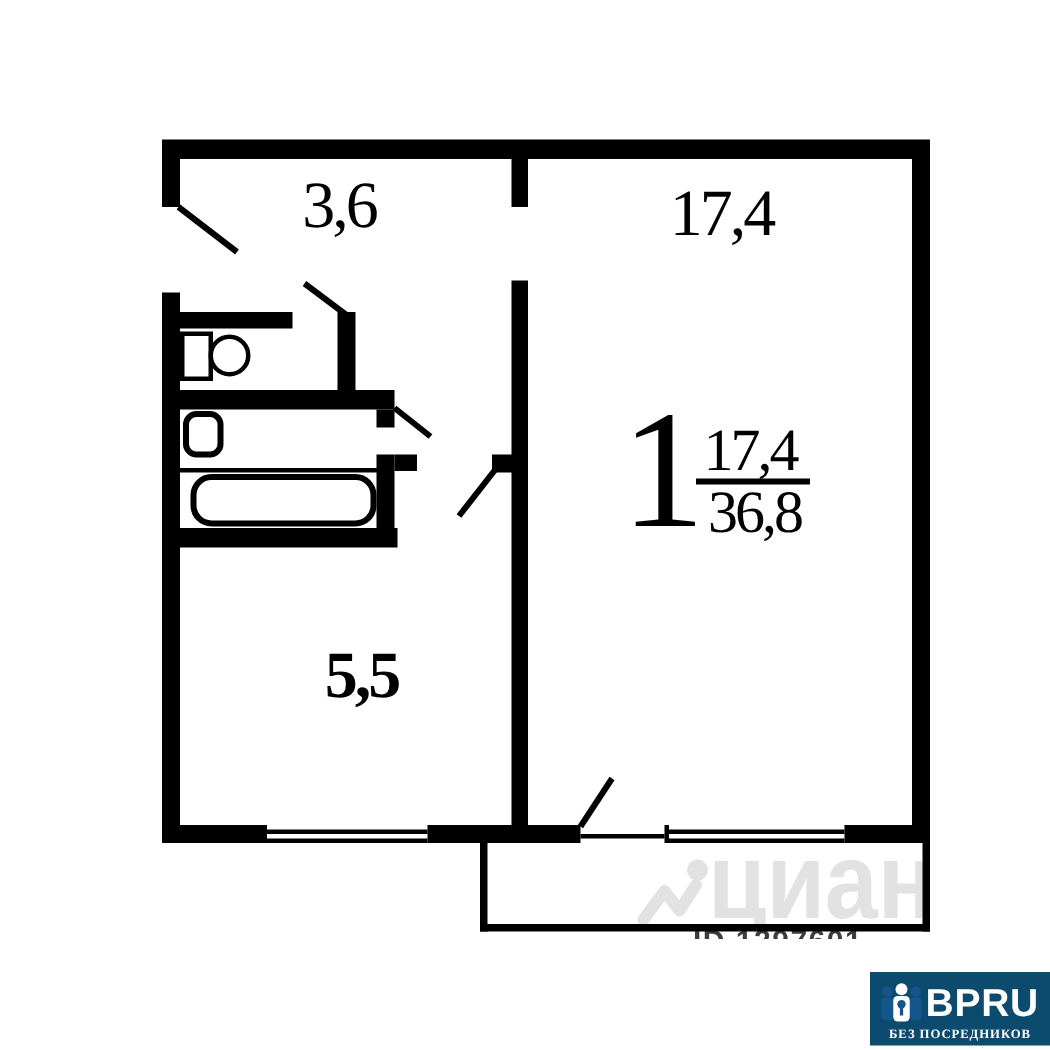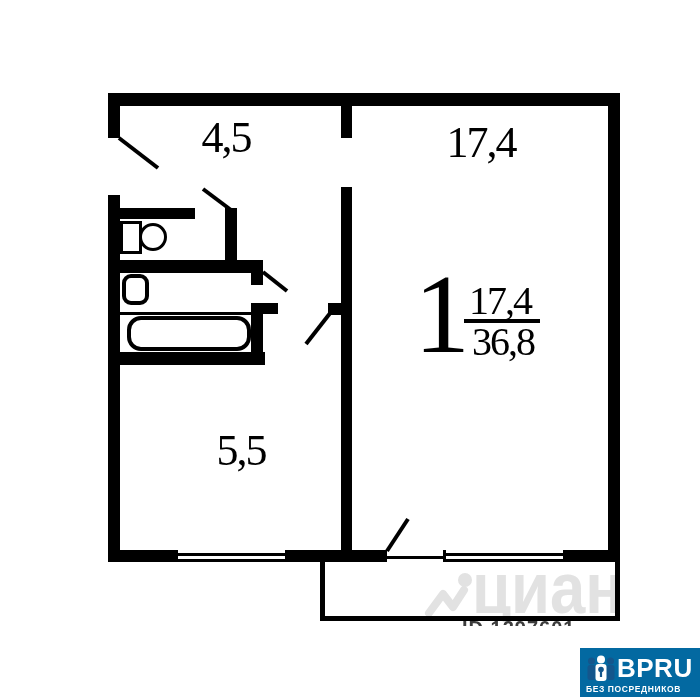--- a/index.html
+++ b/index.html
@@ -28,22 +28,22 @@
   .wm-text-clip{position:absolute;left:472px;top:552px;width:148px;height:70px;overflow:hidden;}
   .wm-text{font-family:"Liberation Sans",sans-serif;font-weight:bold;font-size:72px;line-height:1;
            color:#e2e2e2;transform:scaleX(0.88);transform-origin:left top;white-space:nowrap;}
   .wm-id-clip{position:absolute;left:462px;top:620px;width:152px;height:6px;overflow:hidden;z-index:1;}
   .wm-id{font-family:"Liberation Sans",sans-serif;font-weight:bold;font-size:20px;line-height:20px;
          margin-top:-2px;color:#3c3c3c;letter-spacing:1px;white-space:nowrap;}
   
   .logo{position:absolute;left:580px;top:648px;width:120px;height:49px;z-index:6;}
   .logo-brand{position:absolute;left:37px;top:7px;color:#fff;font-family:"Liberation Sans",sans-serif;
               font-weight:bold;font-size:26px;letter-spacing:0.5px;line-height:26px;}
-  .logo-tag{position:absolute;left:6px;top:36px;width:108px;text-align:left;color:#fff;
-            font-family:Liberation Sans, sans-serif;font-weight:bold;font-size:8.5px;letter-spacing:0.6px;}
+  .logo-tag{position:absolute;left:6px;top:36px;width:108px;text-align:center;color:#fff;
+            font-family:Liberation Serif, serif;font-weight:bold;font-size:8.5px;letter-spacing:0.6px;}
   .z2{z-index:2;} .z3{z-index:3;}
 </style>
 </head>
 <body>
 
 <div class="stage">
 
   <svg class="wm" style="left:424px;top:568px;" width="48" height="48" viewBox="0 0 48 48">
     <path d="M 5 45 L 19 26 L 29 39 L 40 22" fill="none" stroke="#e2e2e2" stroke-width="8" stroke-linecap="round" stroke-linejoin="round"></path>
     <circle cx="41" cy="12" r="7" fill="#e2e2e2"></circle>
@@ -97,30 +97,30 @@
   <div class="fix tub z3"></div>
 
   <svg class="swings" width="700" height="700" viewBox="0 0 700 700">
     <line x1="119" y1="138" x2="158" y2="168" stroke="#000" stroke-width="4"></line>
     <line x1="203" y1="189" x2="231" y2="210" stroke="#000" stroke-width="4"></line>
     <line x1="263" y1="272" x2="287" y2="291" stroke="#000" stroke-width="4"></line>
     <line x1="306" y1="344" x2="331" y2="312" stroke="#000" stroke-width="4"></line>
     <line x1="387" y1="551" x2="408" y2="519" stroke="#000" stroke-width="4"></line>
   </svg>
 
-  <div class="lbl" style="left:226px;top:137px;">4,5</div>
+  <div class="lbl" style="left:226px;top:137px;">3,6</div>
   <div class="lbl" style="left:481px;top:142px;">17,4</div>
-  <div class="lbl" style="left:241px;top:450px;">5,5</div>
+  <div class="lbl" style="left:241px;top:450px;font-weight:bold;">5,5</div>
 
   <div class="lbl one" style="left:442px;top:314px;">1</div>
   <div class="lbl frac" style="left:500px;top:300px;">17,4</div>
   <div class="fracline" style="left:464px;top:319px;width:76px;height:4px;"></div>
   <div class="lbl frac" style="left:503px;top:341px;">36,8</div>
 
-  <div class="logo" style="background:#0369a1;">
+  <div class="logo" style="background:#0c4a6e;">
     <svg style="position:absolute;left:6px;top:6px;" width="30" height="30" viewBox="0 0 30 30">
       <circle cx="5.5" cy="7" r="3.5" fill="#14568c"></circle>
       <circle cx="24.5" cy="7" r="3.5" fill="#14568c"></circle>
       <rect x="1.5" y="11" width="8" height="15" rx="2.5" fill="#14568c"></rect>
       <rect x="20.5" y="11" width="8" height="15" rx="2.5" fill="#14568c"></rect>
       <circle cx="15" cy="5.5" r="4" fill="#ffffff"></circle>
       <rect x="9.5" y="10" width="11" height="17" rx="3" fill="#ffffff"></rect>
       <circle cx="15" cy="15.5" r="2.8" fill="#14568c"></circle>
       <rect x="13.9" y="15.5" width="2.2" height="7.5" fill="#14568c"></rect>
     </svg>

